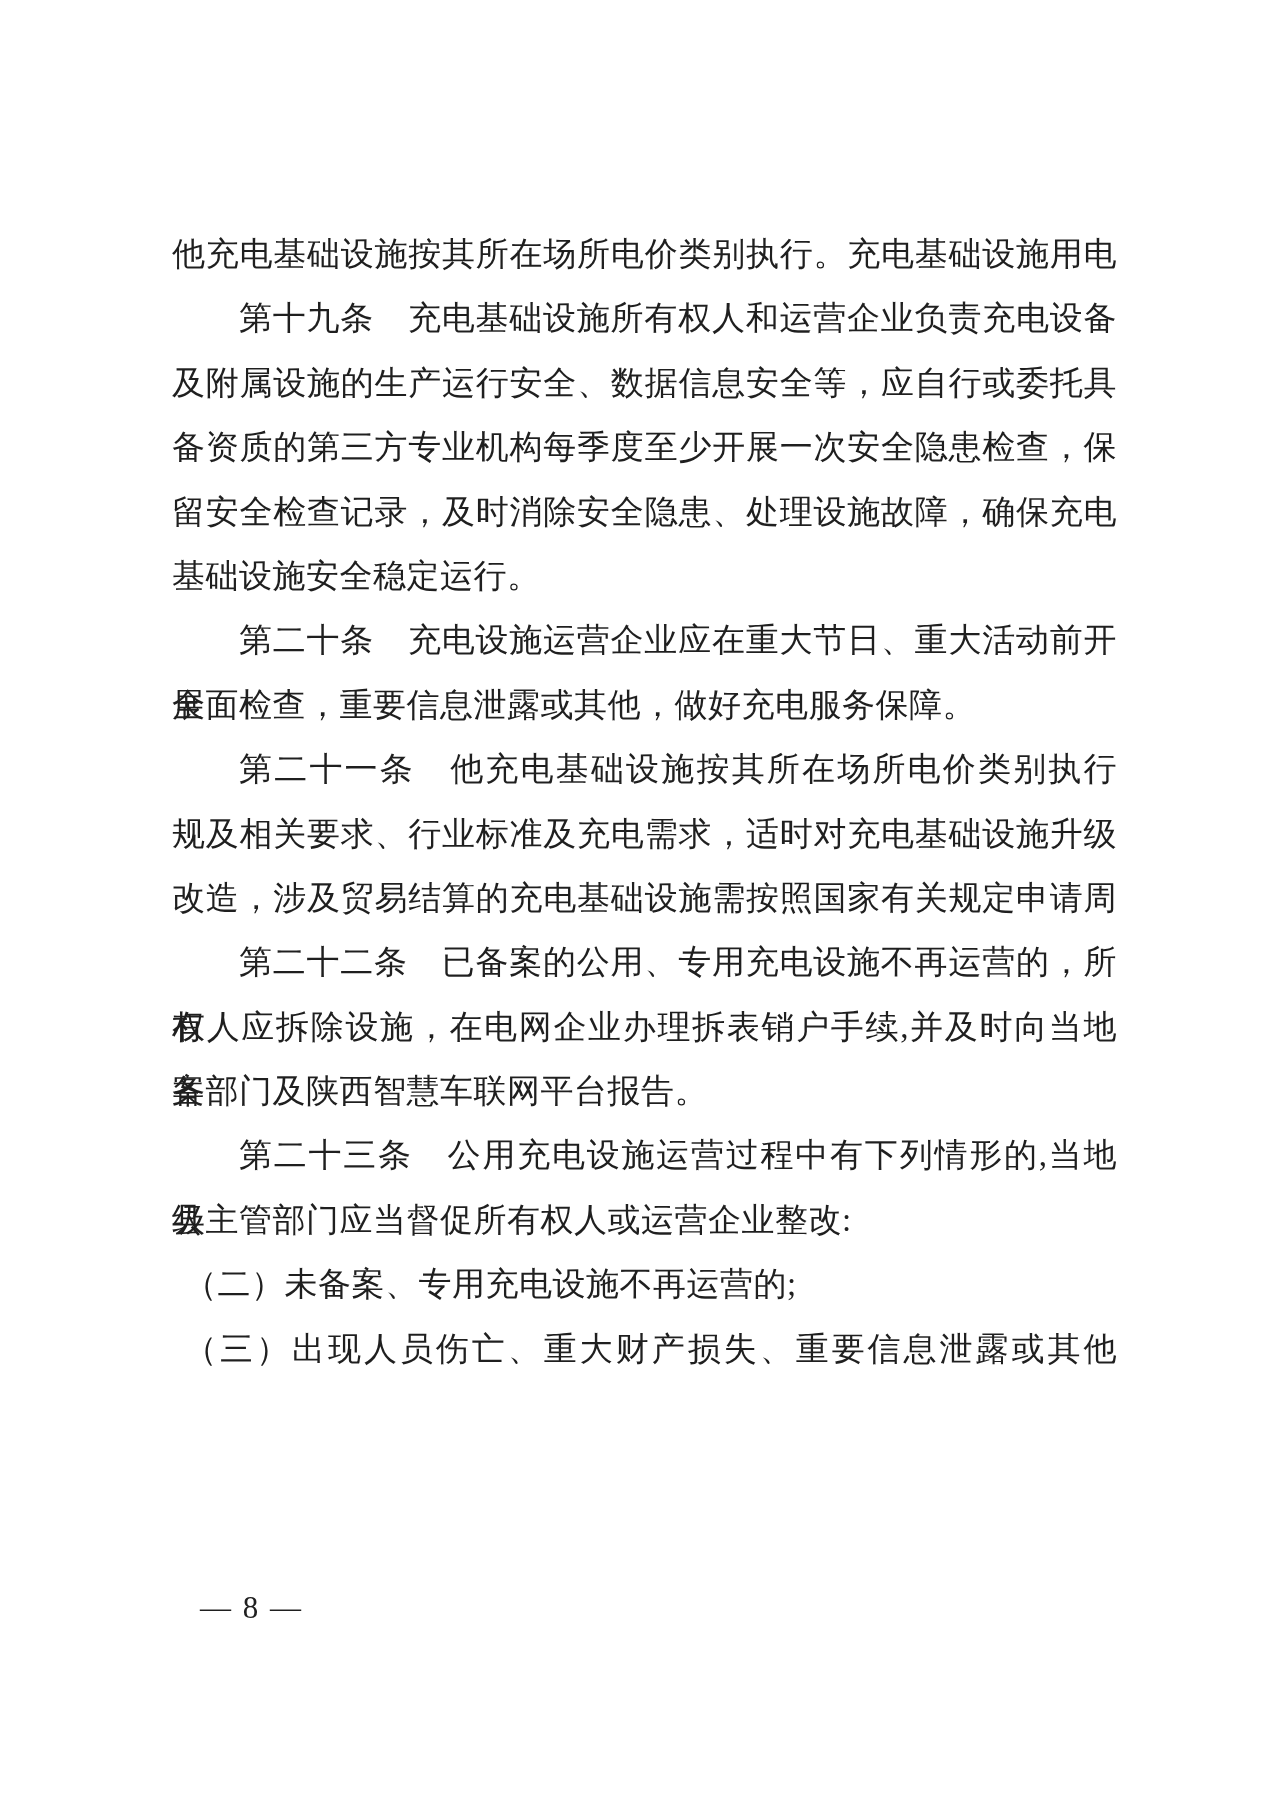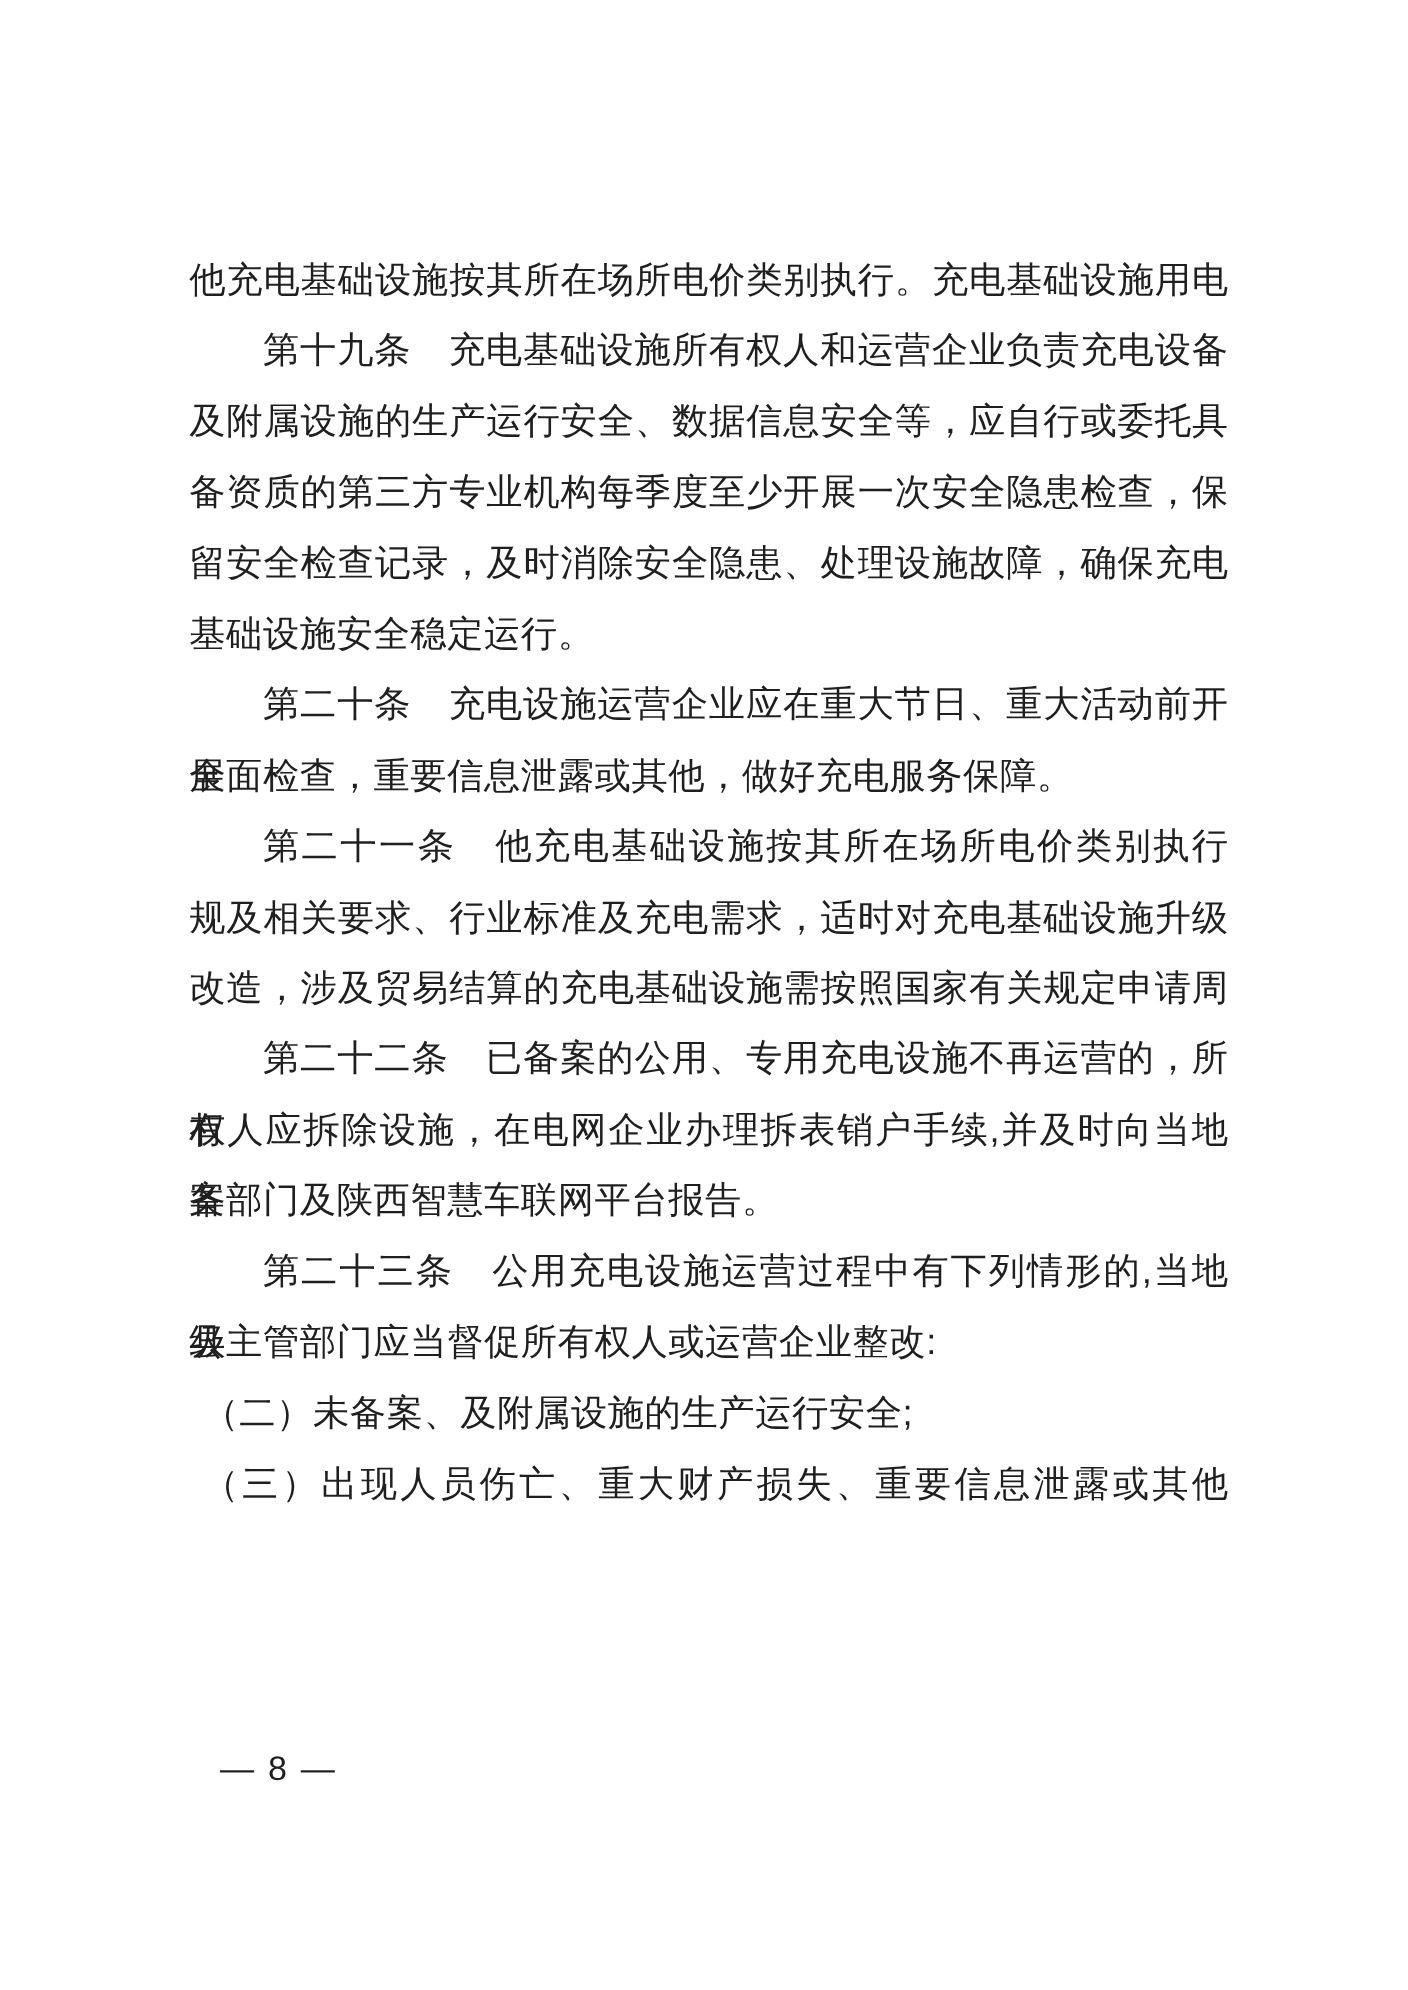--- a/index.html
+++ b/index.html
@@ -6,21 +6,21 @@
     margin: 0;
     padding: 0;
     background: #ffffff;
   }
   .page {
     position: relative;
     width: 1280px;
     height: 1809px;
     background: #ffffff;
     overflow: hidden;
-    font-family: Liberation Sans, sans-serif;
+    font-family: Liberation Serif, serif;
     color: #1f1f1f;
   }
   .text-block {
     position: absolute;
     left: 172px;
     top: 222px;
     width: 945px;
   }
   .line {
     font-size: 33px;
@@ -64,18 +64,18 @@
     <div class="line justify indent">第二十条　充电设施运营企业应在重大节日、重大活动前开展</div>
     <div class="line">全面检查，重要信息泄露或其他，做好充电服务保障。</div>
     <div class="line justify indent">第二十一条　他充电基础设施按其所在场所电价类别执行</div>
     <div class="line justify">规及相关要求、行业标准及充电需求，适时对充电基础设施升级</div>
     <div class="line justify">改造，涉及贸易结算的充电基础设施需按照国家有关规定申请周</div>
     <div class="line justify indent">第二十二条　已备案的公用、专用充电设施不再运营的，所有</div>
     <div class="line justify">权人应拆除设施，在电网企业办理拆表销户手续,并及时向当地备</div>
     <div class="line">案部门及陕西智慧车联网平台报告。</div>
     <div class="line justify indent">第二十三条　公用充电设施运营过程中有下列情形的,当地县</div>
     <div class="line">级主管部门应当督促所有权人或运营企业整改:</div>
-    <div class="line list-indent">（二）未备案、及附属设施的生产运行安全;</div>
+    <div class="line list-indent">（二）未备案、专用充电设施不再运营的;</div>
     <div class="line justify list-indent">（三）出现人员伤亡、重大财产损失、重要信息泄露或其他</div>
   </div>
 
   <div class="page-number">— 8 —</div>
 </div>
 
 </body></html>

